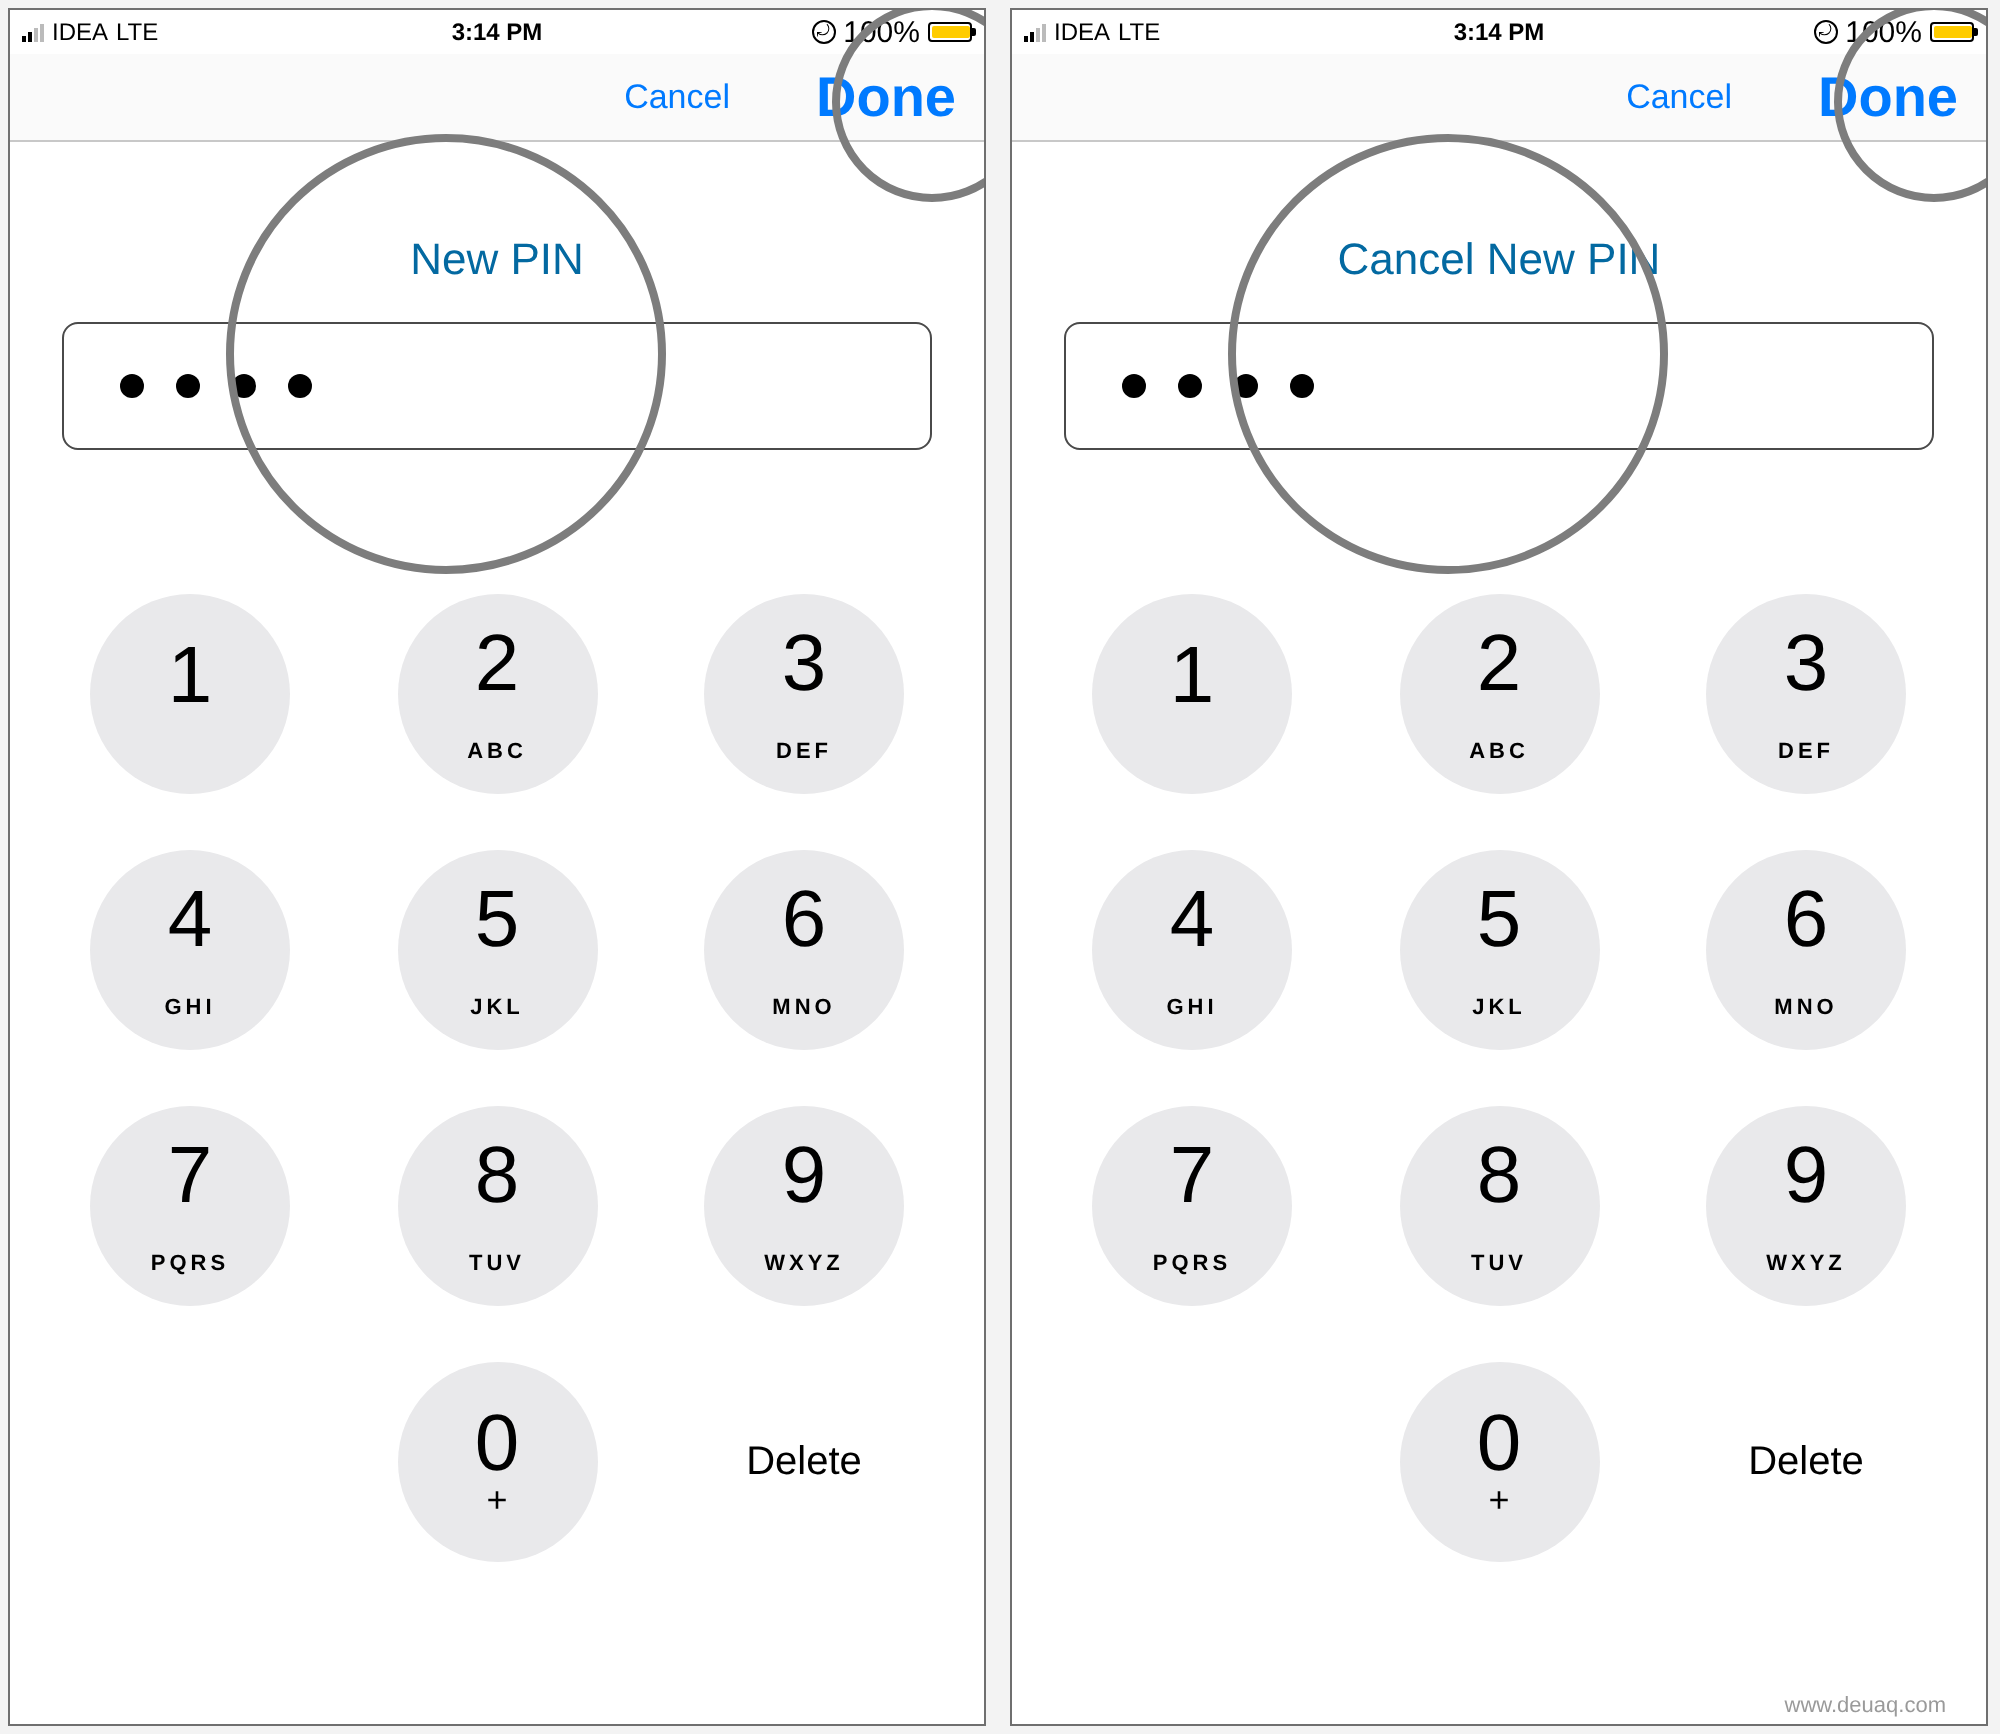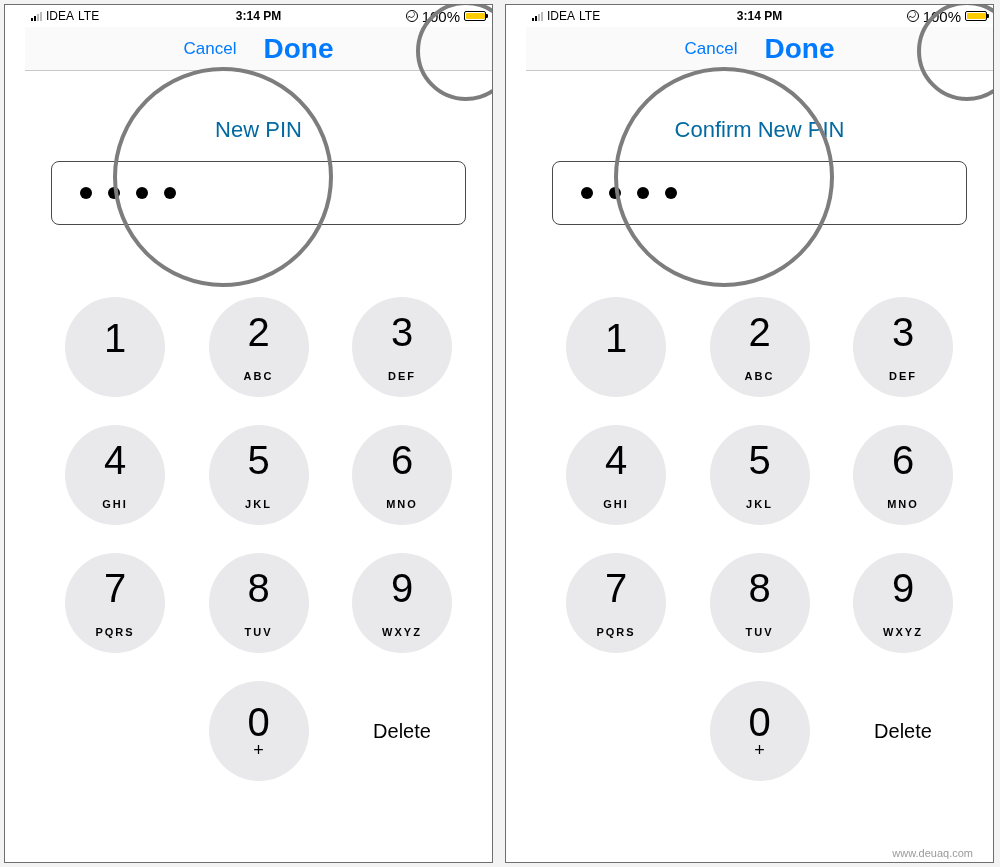--- a/index.html
+++ b/index.html
@@ -16,21 +16,20 @@
     gap: 12px;
     padding: 4px;
   }
   .screen {
     width: 489px;
     height: 859px;
     background: #fff;
     border: 1px solid #6f6f6f;
     position: relative;
     overflow: hidden;
-    padding-left: 20px;
   }
   
   .statusbar {
     height: 22px;
     display: flex;
     align-items: center;
     justify-content: space-between;
     padding: 0 6px;
     font-size: 12px;
     color: #000;
@@ -73,24 +72,25 @@
   .orient-icon{
     width:12px;height:12px;border:1px solid #000;border-radius:50%;
     display:inline-flex;align-items:center;justify-content:center;font-size:8px;
   }
 
   
   .navbar {
     height: 44px;
     display:flex;
     align-items:center;
-    justify-content:center;
+    justify-content:flex-end;
     padding:0 14px;
     border-bottom:1px solid #c8c8c8;
     background:#fafafa;
+    gap:16px;
   }
   .nav-left { color:#007aff; font-size:17px; }
   .nav-right { color:#007aff; font-size:28px; font-weight:600;margin-left:27px; }
 
   
   .title-area { text-align:center; padding-top:46px; }
   .pin-title { font-size:22px; color:#0369a1; font-weight:400; }
   .pin-field-wrap { padding:18px 26px 0; }
   .pin-field {
     height:64px;
@@ -289,21 +289,21 @@
           </span>
       </div>
     </div>
 
     <div class="navbar">
       <div class="nav-left">Cancel</div>
       <div class="nav-right">Done</div>
     </div>
 
     <div class="title-area">
-      <div class="pin-title">Confirm New PIN</div>
+      <div class="pin-title">Cancel New PIN</div>
     </div>
     <div class="pin-field-wrap">
       <div class="pin-field">
         <span class="pin-dot"></span>
         <span class="pin-dot"></span>
         <span class="pin-dot"></span>
         <span class="pin-dot"></span>
       </div>
     </div>
 

